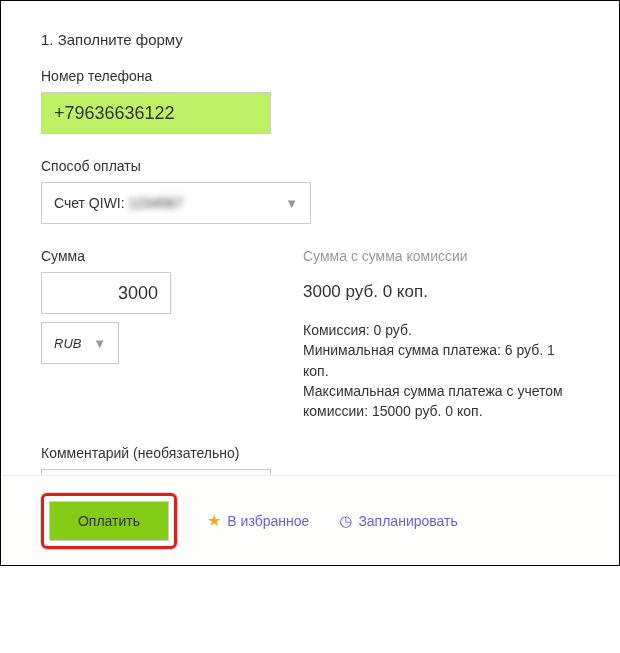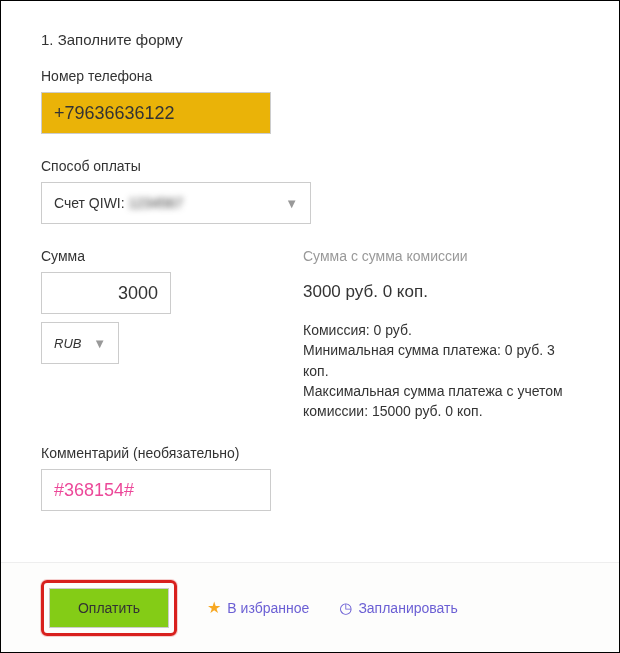--- a/index.html
+++ b/index.html
@@ -1,26 +1,26 @@
 <!DOCTYPE html>
 <html><head>
   <meta charset="utf-8">
   <style>
     * { margin: 0; padding: 0; box-sizing: border-box; }
     body { font-family: Arial, Helvetica, sans-serif; background: #fff; }
-    .frame { width: 620px; height: 653px; border: 1px solid #000; position: relative; }
+    .frame { width: 620px; height: 566px; border: 1px solid #000; position: relative; }
     .content { padding: 30px 40px 0 40px; }
     .step { font-size: 15px; color: #333; margin-bottom: 20px; }
     .field-group { margin-bottom: 24px; }
     .label { font-size: 14px; color: #333; display: block; margin-bottom: 8px; }
     .row { display: flex; gap: 12px; align-items: flex-start; justify-content: space-between; }
     .left-col { flex: 0 0 250px; }
     .input-text {
       width: 230px; height: 42px; padding: 0 12px; font-size: 18px; color: #333;
-      border: 1px solid #ccc; background: #eab308;
+      border: 1px solid #ccc; background: #bef264;
     }
     .select-box {
       border: 1px solid #ccc; height: 42px; display: flex; align-items: center;
       padding: 0 12px; font-size: 14px; color: #333; width: 270px; cursor: pointer;
       justify-content: space-between;
     }
     .select-box.small { width: 78px; font-size: 13px; font-style: italic; }
     .blur { filter: blur(3px); display: inline-block; }
     .arrow-icon { color: #999; font-size: 13px; }
     .amount-row { display: flex; gap: 8px; flex-direction: column; }
@@ -85,21 +85,21 @@
           <div class="select-box small">
             <span>RUB</span>
             <span class="arrow-icon">▼</span>
           </div>
         </div>
       </div>
       <div class="info-col">
         <p class="info-label">Сумма с сумма комиссии</p>
         <p class="info-value">3000 руб. 0 коп.</p>
         <p class="info-line">Комиссия: 0 руб.</p>
-        <p class="info-line">Минимальная сумма платежа: 0 руб. 3 коп.</p>
+        <p class="info-line">Минимальная сумма платежа: 6 руб. 1 коп.</p>
         <p class="info-line">Максимальная сумма платежа с учетом комиссии: 15000 руб. 0 коп.</p>
       </div>
     </div>
 
     <div class="field-group">
       <label class="label">Комментарий (необязательно)</label>
       <input class="comment-input" value="#368154#" style="">
     </div>
   </div>
 

